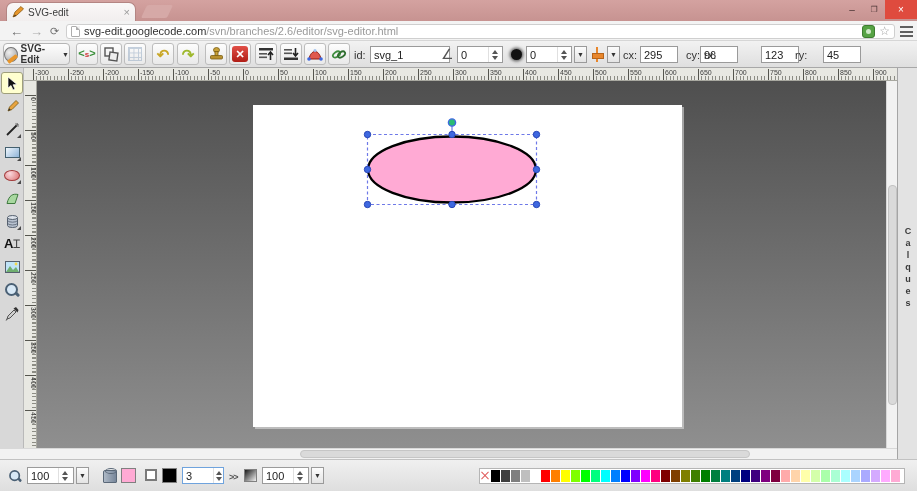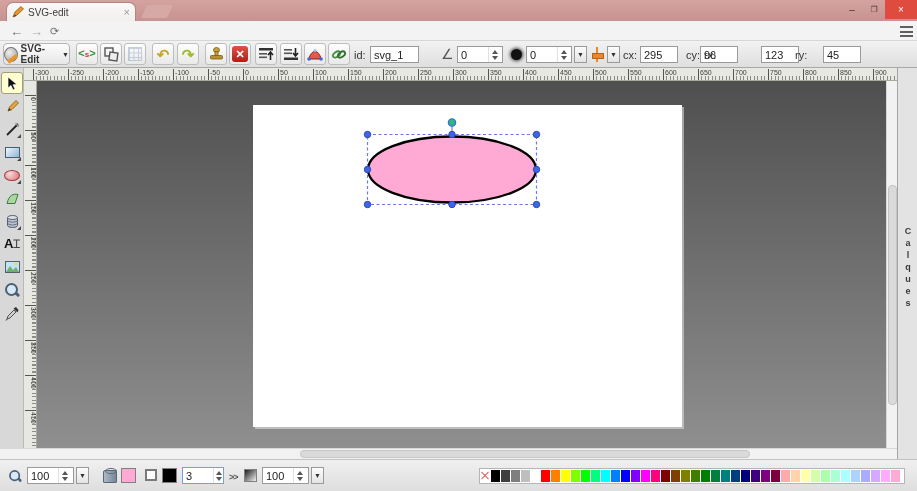--- a/index.html
+++ b/index.html
@@ -128,20 +128,26 @@
     <div id="newtab"></div>
     <div id="btn-min" class="wctl">–</div>
     <div id="btn-restore" class="wctl">❐</div>
     <div id="btn-close" class="wctl">×</div>
   </div>
 
   <div id="addressbar">
     <div class="nav-ic" style="left:10px;">←</div>
     <div class="nav-ic" style="left:30px;color:#ABABAB;">→</div>
     <div class="nav-ic" style="left:50px;font-size:11px;">⟳</div>
+    <div id="omnibox">
+      <span id="page-ic"></span>
+      <span id="url"><b>svg-edit.googlecode.com</b><span>/svn/branches/2.6/editor/svg-editor.html</span></span>
+      <span id="ext-ic"></span>
+      <span id="star-ic">☆</span>
+    </div>
     <div id="menu-ic"></div>
   </div>
 
   <div id="topbar">
     <div id="main-menu-btn">
       <span class="gear"></span>
       <span class="lbl">SVG-Edit</span>
       <span class="caret">▼</span>
     </div>
     <div class="tbtn" style="left:76px;">
@@ -197,21 +203,21 @@
         </svg>
     </div>
     <div class="tbtn" style="left:328px;">
       <svg width="16" height="13" viewBox="0 0 16 13">
           <ellipse cx="5.5" cy="6.5" rx="4" ry="2.4" fill="none" stroke="#3E8E3E" stroke-width="1.8" transform="rotate(-35 5.5 6.5)"></ellipse>
           <ellipse cx="10.5" cy="6.5" rx="4" ry="2.4" fill="none" stroke="#2F6E2F" stroke-width="1.8" transform="rotate(-35 10.5 6.5)"></ellipse>
         </svg>
     </div>
 
     <span class="tb-label" style="left:354px;">id:</span>
-    <input class="tb-input" style="left: 370px; width: 49px;" value="svg_1">
+    <input class="tb-input" style="left: 370px; width: 80px;" value="svg_1">
 
     <span class="angle-ic" style="position:absolute;left:441px;top:6px;">∠</span>
     <div class="spin-wrap" style="left:457px;width:46px;">
       <input value="0" style="">
       <span class="spinner">
           <i class="up"></i>
           <i class="dn"></i>
         </span>
     </div>
 

